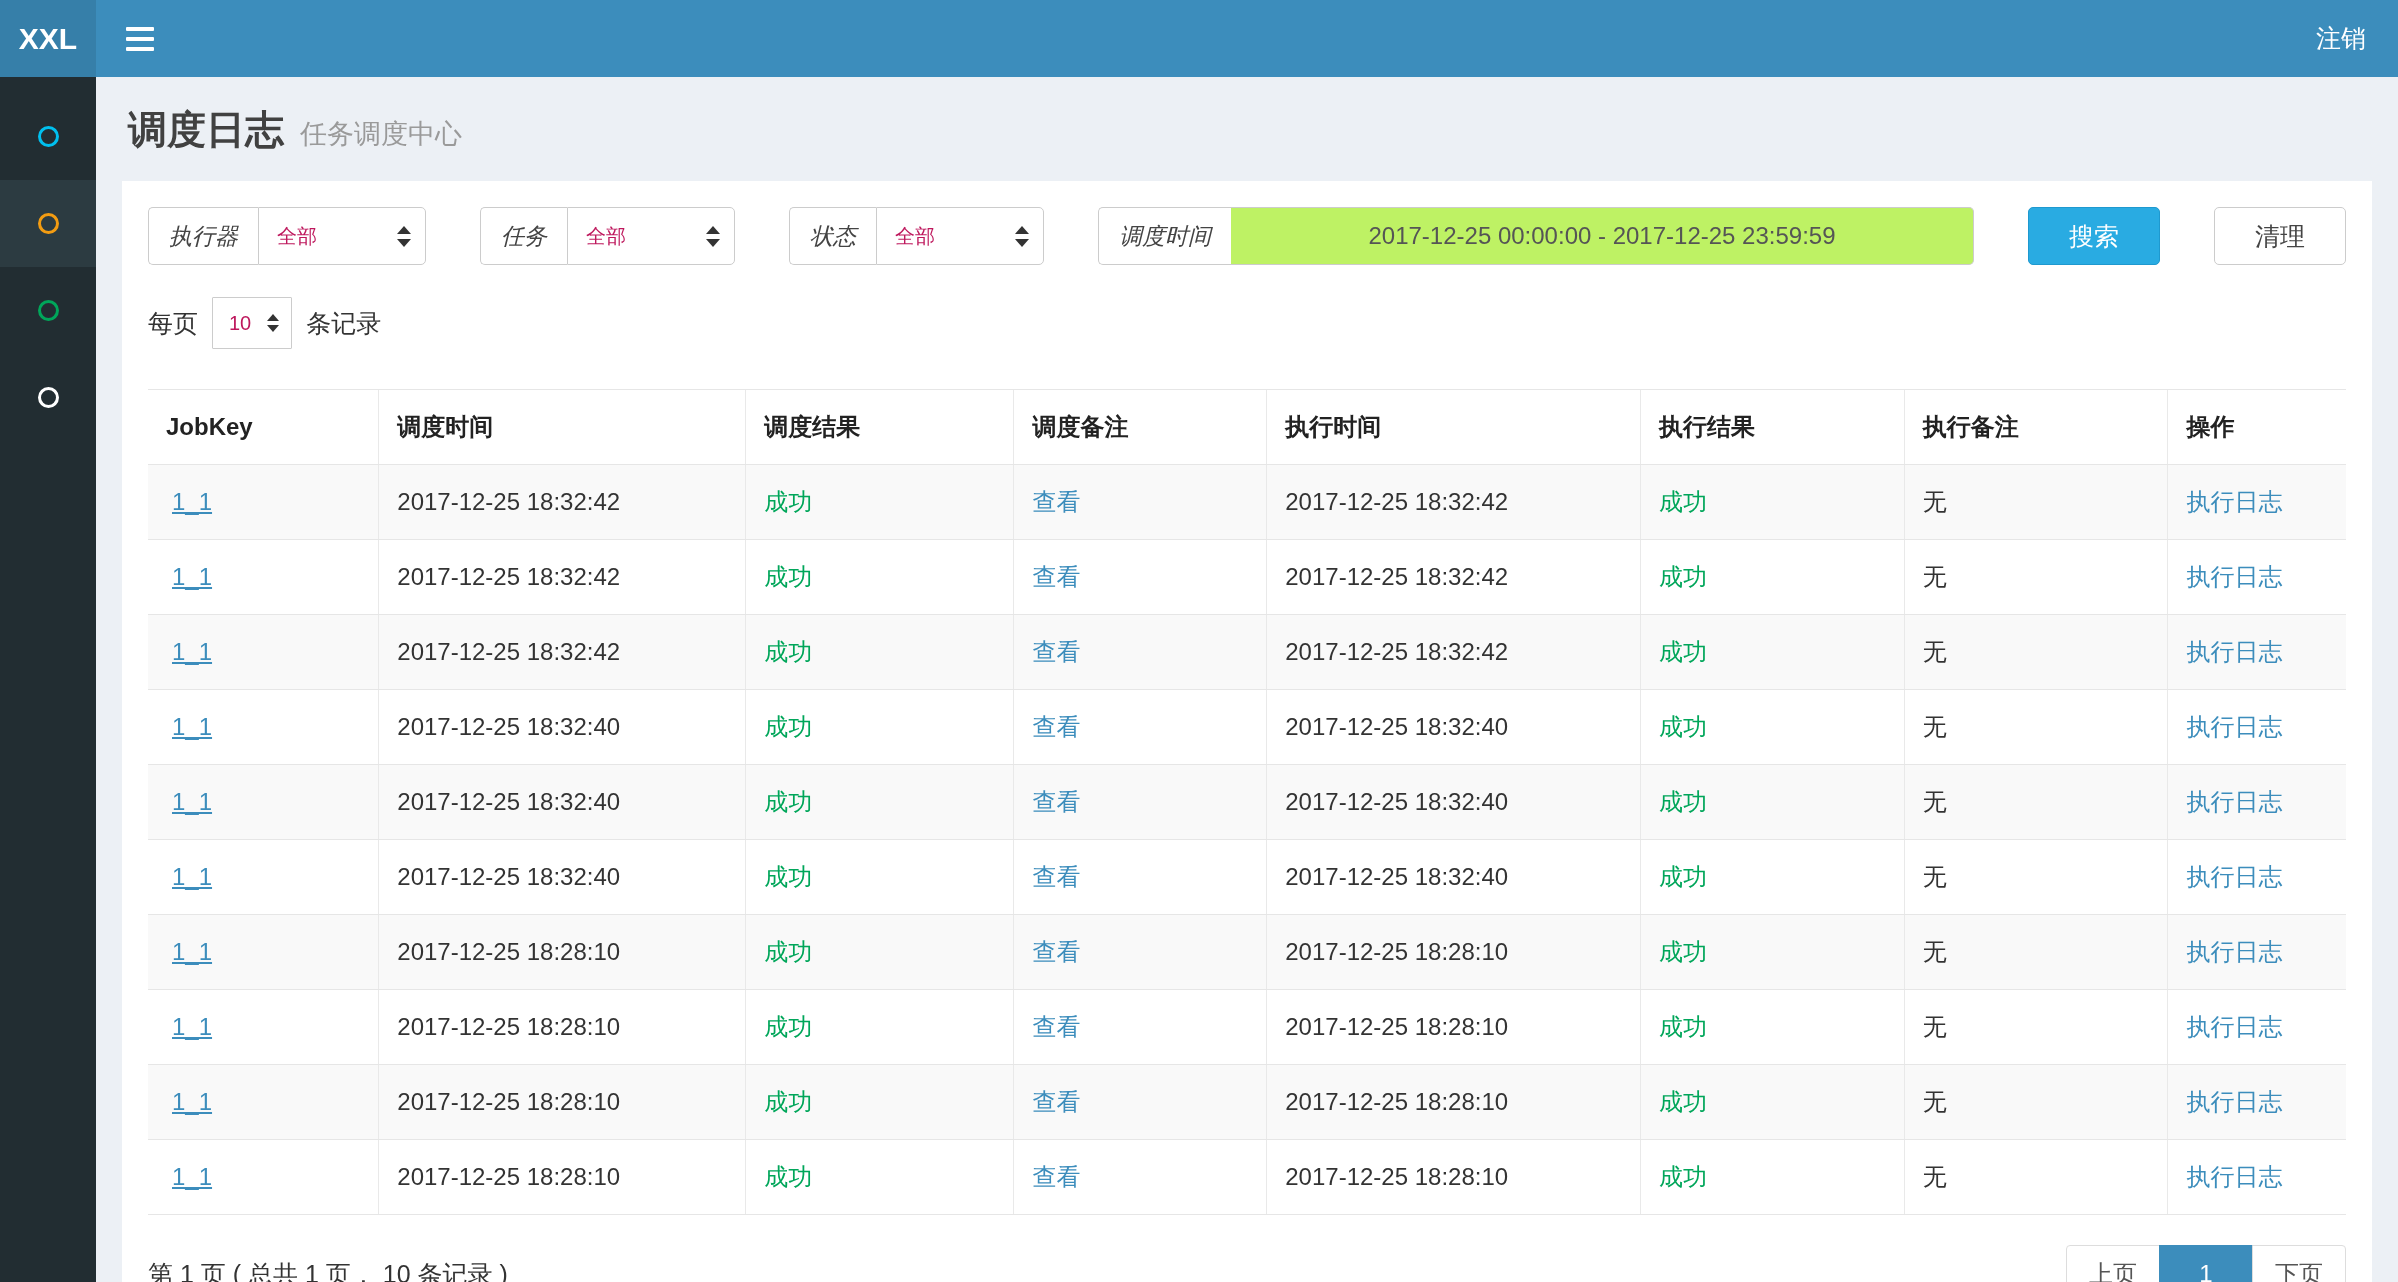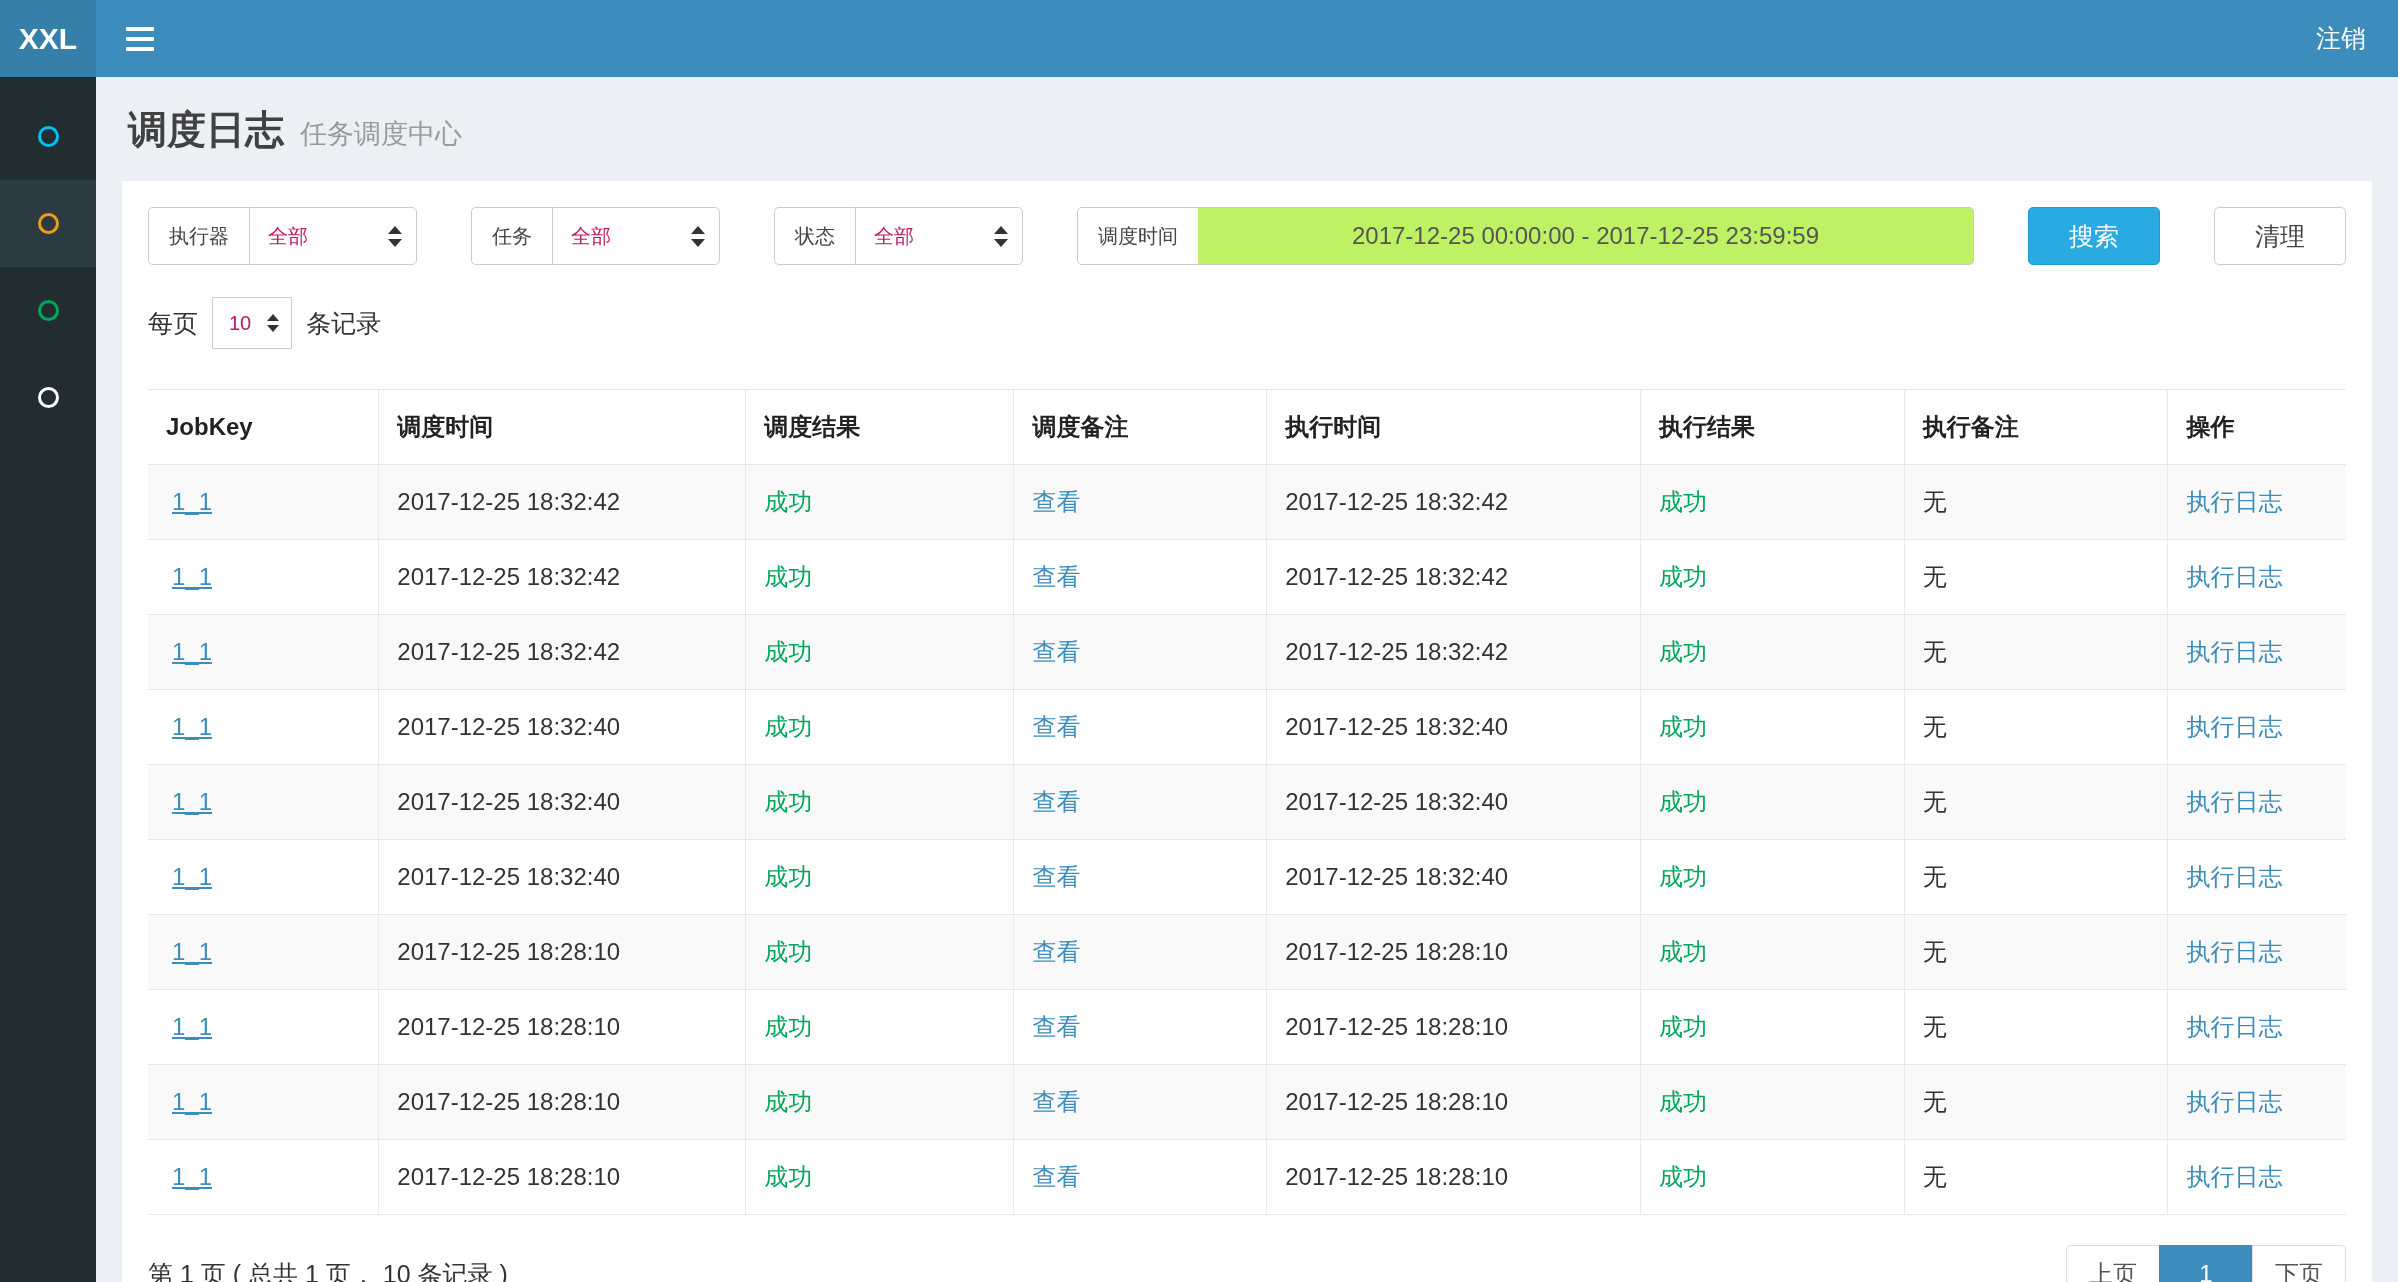--- a/index.html
+++ b/index.html
@@ -44,21 +44,21 @@
   .content-header h1 small { font-size: 27px; color: #9a9a9a; font-weight: 400; }
 
   .box { background: #fff; margin: 0 26px; padding: 26px 26px 20px 26px; flex: 1; display: flex; flex-direction: column; overflow: hidden; }
 
   
   .filters { display: flex; gap: 54px; flex-shrink: 0; }
   .input-group { display: flex; height: 58px; }
   .ig-label {
     display: flex; align-items: center; padding: 0 20px;
     border: 1px solid #ccc; border-right: none; border-radius: 5px 0 0 5px;
-    font-size: 20px; color: #444; background: #fff; white-space: nowrap;
+    font-size: 23px; color: #444; background: #fff; white-space: nowrap; font-style: italic;
   }
   .select {
     display: flex; align-items: center; justify-content: space-between;
     border: 1px solid #ccc; border-radius: 0 5px 5px 0;
     padding: 0 14px 0 18px; min-width: 168px; background: #fff;
     cursor: pointer; font-size: 20px; color: #be185d;
   }
   .select-arrows { display: flex; flex-direction: column; gap: 5px; margin-left: 28px; }
   .select-arrows .up { width: 0; height: 0; border-left: 7px solid transparent; border-right: 7px solid transparent; border-bottom: 8px solid #333; }
   .select-arrows .dn { width: 0; height: 0; border-left: 7px solid transparent; border-right: 7px solid transparent; border-top: 8px solid #333; }

